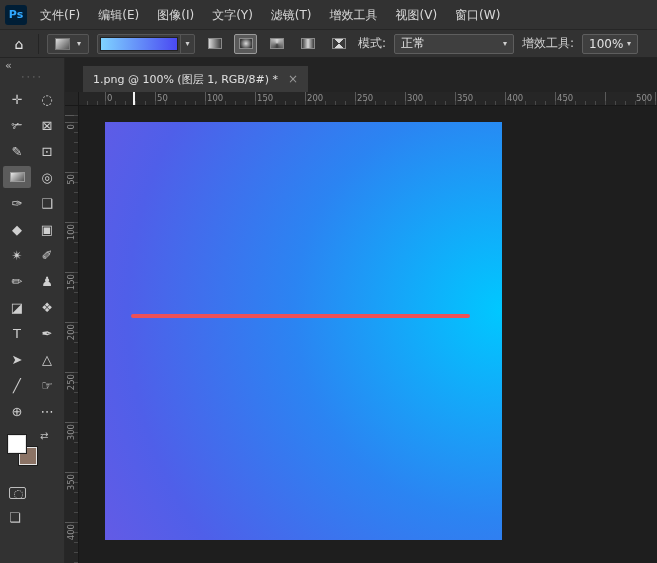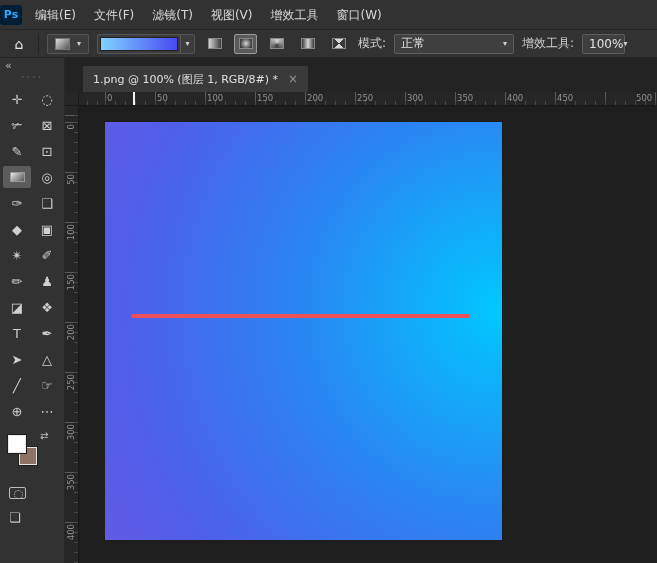--- a/index.html
+++ b/index.html
@@ -3,21 +3,21 @@
 <meta charset="utf-8">
 <style>
   html,body{margin:0;padding:0;background:#111;}
   *{box-sizing:border-box;}
   .app{position:relative;width:657px;height:563px;overflow:hidden;
        font-family:"DejaVu Sans","Liberation Sans",sans-serif;
        background:#323232;color:#d8d8d8;font-size:12px;}
 
   
   .menubar{position:absolute;left:0;top:0;width:657px;height:30px;
-           display:flex;align-items:center;background:#323232;
+           display:flex;align-items:center;padding-left:5px;background:#323232;
            border-bottom:1px solid #262626;}
   .ps-logo{width:22px;height:20px;border-radius:3px;background:#001e36;color:#31a8ff;
            font-weight:bold;font-size:11px;display:flex;align-items:center;justify-content:center;margin-right:4px;}
   .menu-item{padding:0 9px;line-height:30px;white-space:nowrap;cursor:default;}
 
   
   .optionsbar{position:absolute;left:0;top:30px;width:657px;height:28px;background:#323232;
               border-bottom:1px solid #242424;display:flex;align-items:center;padding:0 8px;gap:8px;}
   .home-btn{width:22px;height:20px;display:flex;align-items:center;justify-content:center;font-size:14px;color:#e8e8e8;}
   .vsep{width:1px;height:20px;background:#242424;}
@@ -34,21 +34,21 @@
   .type-swatch{width:14px;height:11px;border:1px solid #8a8a8a;}
   .gt-linear{background:linear-gradient(to right,#d8d8d8,#3a3a3a);}
   .gt-radial{background:radial-gradient(circle at 50% 50%,#d8d8d8 0%,#3a3a3a 80%);}
   .gt-angle{background:conic-gradient(from 0deg,#d8d8d8,#3a3a3a,#d8d8d8);}
   .gt-reflected{background:linear-gradient(to right,#3a3a3a,#d8d8d8,#3a3a3a);}
   .gt-diamond{background:conic-gradient(from 45deg,#3a3a3a 0 25%,#d8d8d8 0 50%,#3a3a3a 0 75%,#d8d8d8 0);}
   .opt-label{white-space:nowrap;color:#d0d0d0;}
   .dropdown{height:20px;background:#3f3f3f;border:1px solid #5e5e5e;border-radius:2px;
             display:flex;align-items:center;justify-content:space-between;padding:0 6px;color:#e2e2e2;}
   .dd-mode{width:120px;}
-  .dd-opacity{width:43px;}
+  .dd-opacity{width:56px;}
 
   
   .toolbar{position:absolute;left:0;top:58px;width:65px;height:505px;background:#323232;border-right:1px solid #272727;}
   .tb-collapse{height:16px;padding:2px 0 0 5px;color:#b8b8b8;font-size:11px;line-height:12px;}
   .tb-grip{height:8px;text-align:center;color:#5a5a5a;font-size:6px;line-height:6px;letter-spacing:2px;}
   .tools{display:grid;grid-template-columns:30px 30px;padding:6px 0 0 3px;row-gap:4px;}
   .tool{width:28px;height:22px;display:flex;align-items:center;justify-content:center;
         font-size:13px;color:#cfcfcf;border-radius:2px;}
   .tool.selected{background:#5c5c5c;}
   .gswatch{width:15px;height:10px;border:1px solid #999;display:block;}
@@ -82,25 +82,27 @@
   .canvas{position:absolute;left:40px;top:64px;width:397px;height:418px;background:#4a5ae8;}
   .red-line{position:absolute;left:26px;top:192px;width:339px;height:4px;border-radius:2px;}
 </style>
 </head>
 <body>
 
 <div class="app">
 
   <div class="menubar">
     <div class="ps-logo">Ps</div>
+    <span class="menu-item">文件(F)</span>
     <span class="menu-item">编辑(E)</span>
-    <span class="menu-item">文件(F)</span>
+    <span class="menu-item">图像(I)</span>
+    <span class="menu-item">文字(Y)</span>
     <span class="menu-item">滤镜(T)</span>
+    <span class="menu-item">增效工具</span>
     <span class="menu-item">视图(V)</span>
-    <span class="menu-item">增效工具</span>
     <span class="menu-item">窗口(W)</span>
 
   </div>
 
   <div class="optionsbar">
     <div class="home-btn">⌂</div>
     <div class="vsep"></div>
     <div class="preset-box">
       <span class="preset-thumb"></span>
       <span class="caret">▾</span>

